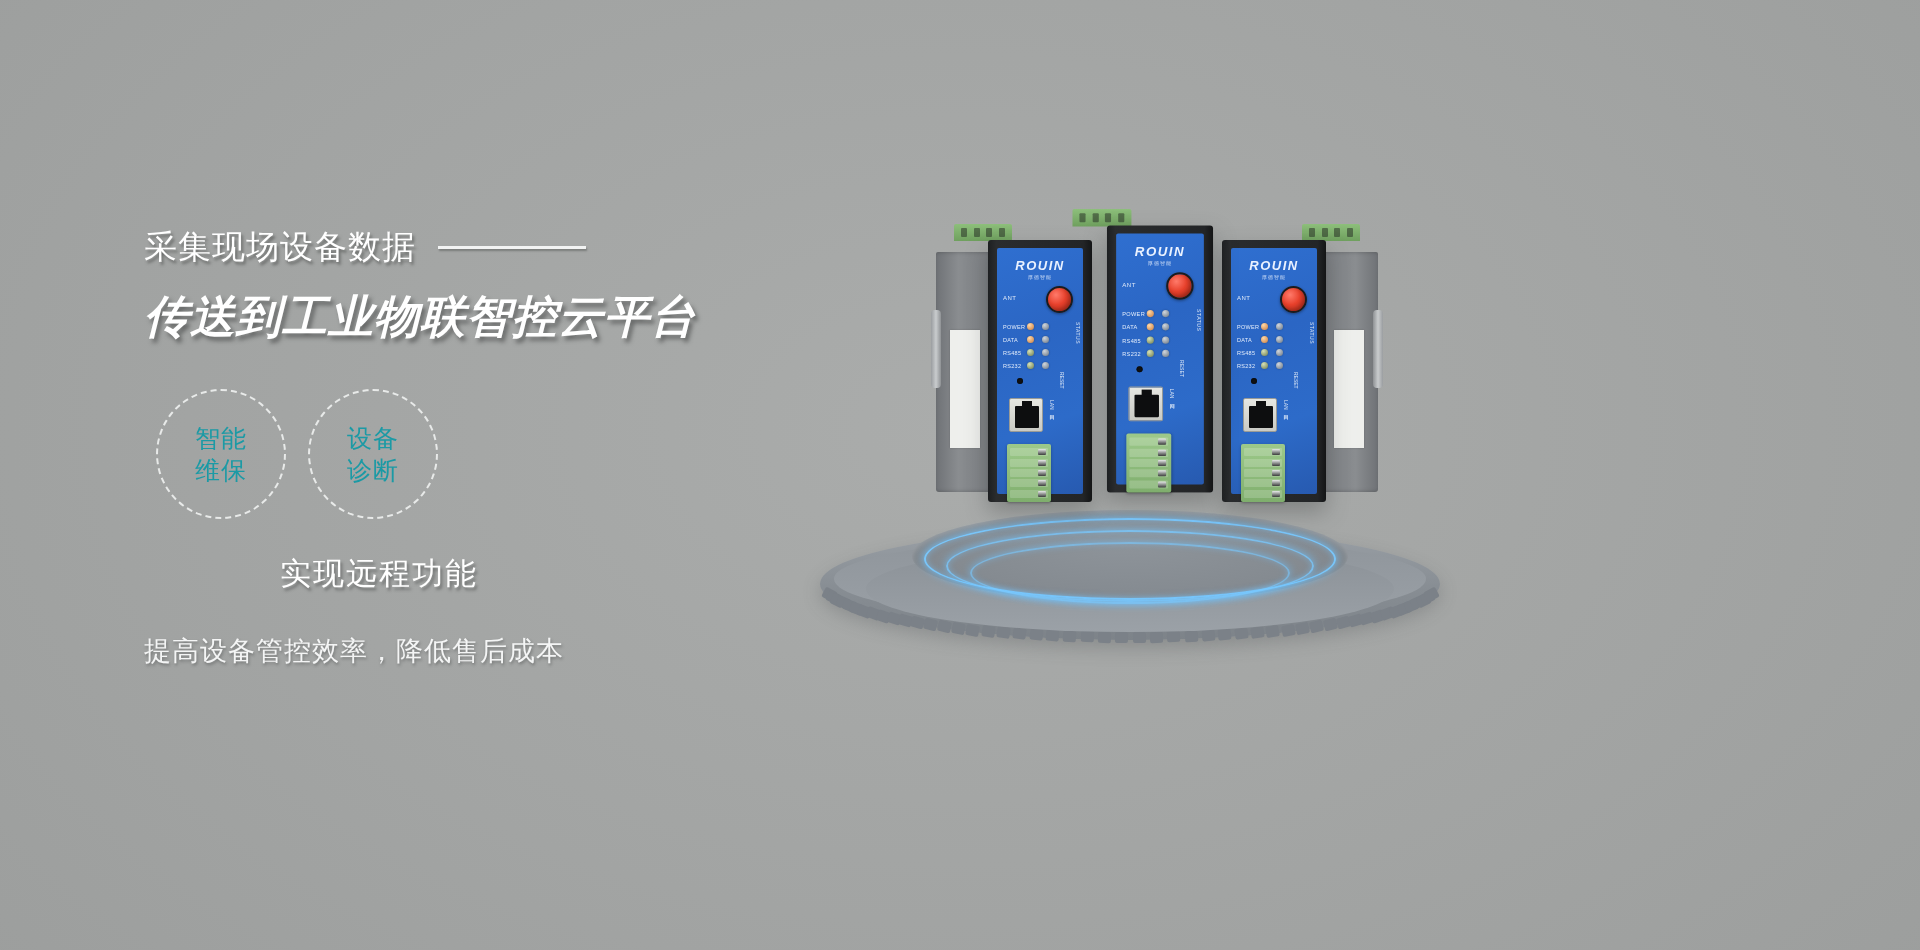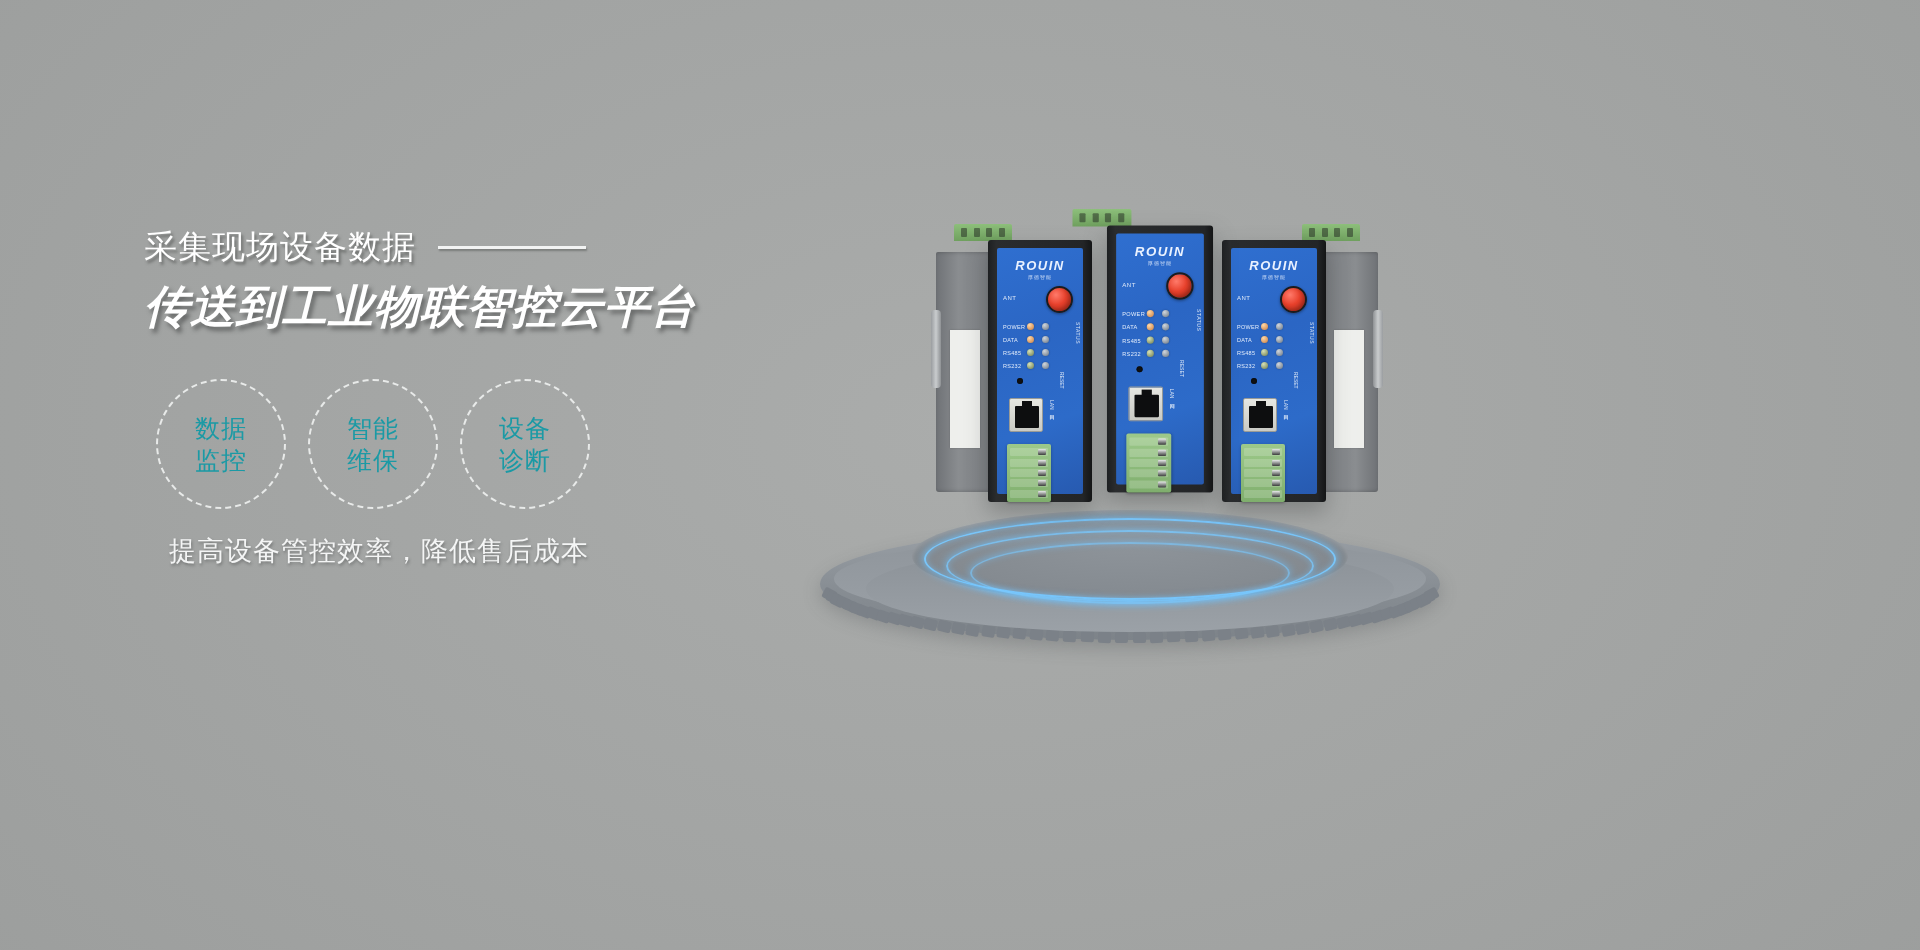--- a/index.html
+++ b/index.html
@@ -31,21 +31,21 @@
   .eyebrow {
     font-size: 33px; font-weight: 400; color: #ffffff;
     letter-spacing: 1px; white-space: nowrap;
     text-shadow: 2px 3px 3px rgba(60,62,61,.55);
   }
   .eyebrow-rule {
     width: 148px; height: 3px; background: #f2f3f3;
     box-shadow: 1px 2px 2px rgba(60,62,61,.4);
   }
   .headline {
-    margin-top: 8px;
+    margin-top: 18px;
     font-size: 45px; font-weight: 700; font-style: italic;
     color: #ffffff; letter-spacing: 1px; white-space: nowrap;
     text-shadow: 3px 4px 4px rgba(60,62,61,.6);
   }
 
   
   .circle-row {
     margin-top: 42px;
     display: flex; align-items: center; gap: 22px;
     padding-left: 12px;
@@ -63,22 +63,21 @@
 
   
   .mid-line {
     margin-top: 34px;
     text-align: center;
     width: 470px;
     font-size: 31px; color: #ffffff; letter-spacing: 2px;
     text-shadow: 2px 3px 3px rgba(60,62,61,.5);
   }
   .sub-line {
-    margin-top: 24px;
-    text-align: center;
+    margin-top: 38px;
     width: 470px;
     font-size: 27px; color: #f4f5f5; letter-spacing: 1px;
     text-shadow: 1px 2px 3px rgba(60,62,61,.45);
   }
 
   
   .product-scene {
     position: absolute;
     left: 810px; top: 200px;
     width: 680px; height: 450px;
@@ -233,33 +232,30 @@
 
     <div class="eyebrow-row">
       <div class="eyebrow">采集现场设备数据</div>
       <div class="eyebrow-rule"></div>
     </div>
 
     <div class="headline">传送到工业物联智控云平台</div>
 
     <div class="circle-row">
       <div class="feature-circle">
-        <span>数据</span>
-        <span>监控</span>
-      </div>
-      <div class="feature-circle">
         <span>智能</span>
         <span>维保</span>
       </div>
       <div class="feature-circle">
         <span>设备</span>
         <span>诊断</span>
       </div>
     </div>
 
+    <div class="mid-line">实现远程功能</div>
     <div class="sub-line">提高设备管控效率，降低售后成本</div>
   </div>
 
   <div class="product-scene">
 
     <div class="pedestal">
       <div class="ped-outer"></div>
       <div class="ped-teeth" id="ped-teeth">
           <div class="tooth" style="left: 3.46708px; top: 60.8672px; transform: rotate(28.0636deg);"></div>
           <div class="tooth" style="left: 6.92637px; top: 63.7778px; transform: rotate(26.9182deg);"></div>

